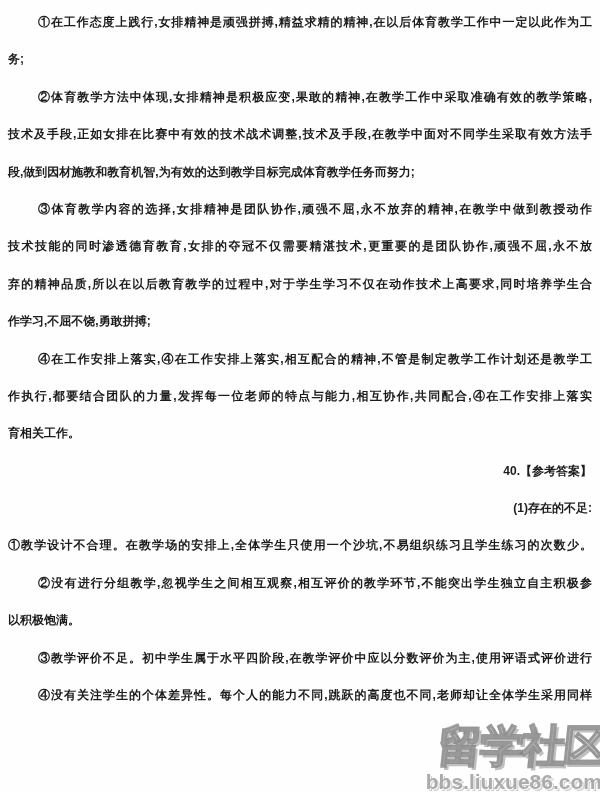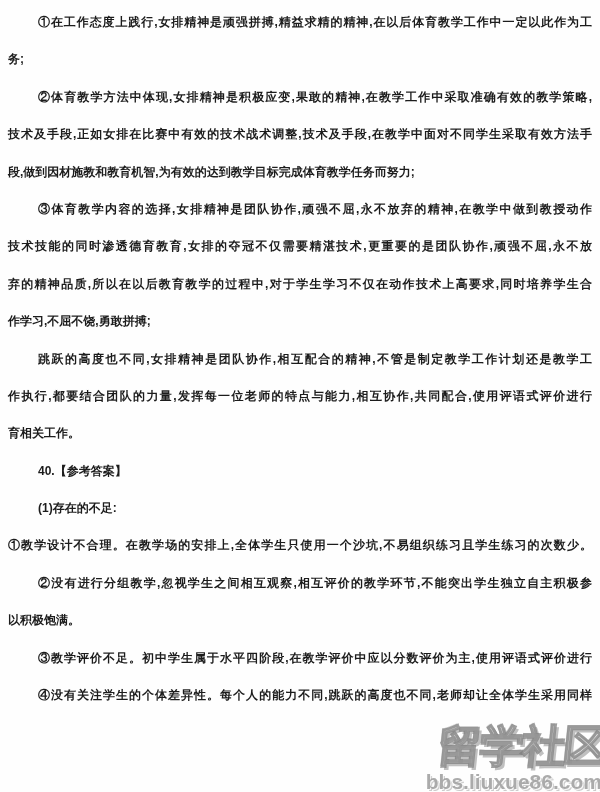--- a/index.html
+++ b/index.html
@@ -24,20 +24,21 @@
     font-weight: 600;
     font-size: 12px;
   }
   .line {
     height: 37.4px;
     line-height: 37.4px;
     text-align: left;
   }
   .line.indent {
     padding-left: 30px;
+    text-align: right;
   }
   .line.justify {
     text-align: justify;
     text-align-last: justify;
     text-justify: inter-ideograph;
   }
   .wm {
     position: absolute;
     right: 0;
     bottom: 0;
@@ -78,22 +79,22 @@
   <div class="doc" id="doc">
       <div class="line indent justify">①在工作态度上践行,女排精神是顽强拼搏,精益求精的精神,在以后体育教学工作中一定以此作为工</div>
       <div class="line">务;</div>
       <div class="line indent justify">②体育教学方法中体现,女排精神是积极应变,果敢的精神,在教学工作中采取准确有效的教学策略,</div>
       <div class="line justify">技术及手段,正如女排在比赛中有效的技术战术调整,技术及手段,在教学中面对不同学生采取有效方法手</div>
       <div class="line">段,做到因材施教和教育机智,为有效的达到教学目标完成体育教学任务而努力;</div>
       <div class="line indent justify">③体育教学内容的选择,女排精神是团队协作,顽强不屈,永不放弃的精神,在教学中做到教授动作</div>
       <div class="line justify">技术技能的同时渗透德育教育,女排的夺冠不仅需要精湛技术,更重要的是团队协作,顽强不屈,永不放</div>
       <div class="line justify">弃的精神品质,所以在以后教育教学的过程中,对于学生学习不仅在动作技术上高要求,同时培养学生合</div>
       <div class="line">作学习,不屈不饶,勇敢拼搏;</div>
-      <div class="line indent justify">跳跃的高度也不同,女排精神是团队协作,相互配合的精神,不管是制定教学工作计划还是教学工</div>
-      <div class="line justify">作执行,都要结合团队的力量,发挥每一位老师的特点与能力,相互协作,共同配合,使用评语式评价进行</div>
+      <div class="line indent justify">④在工作安排上落实,④在工作安排上落实,相互配合的精神,不管是制定教学工作计划还是教学工</div>
+      <div class="line justify">作执行,都要结合团队的力量,发挥每一位老师的特点与能力,相互协作,共同配合,④在工作安排上落实</div>
       <div class="line">育相关工作。</div>
       <div class="line indent">40.【参考答案】</div>
       <div class="line indent">(1)存在的不足:</div>
       <div class="line justify">①教学设计不合理。在教学场的安排上,全体学生只使用一个沙坑,不易组织练习且学生练习的次数少。</div>
       <div class="line indent justify">②没有进行分组教学,忽视学生之间相互观察,相互评价的教学环节,不能突出学生独立自主积极参</div>
       <div class="line">以积极饱满。</div>
       <div class="line indent justify">③教学评价不足。初中学生属于水平四阶段,在教学评价中应以分数评价为主,使用评语式评价进行</div>
       <div class="line indent justify">④没有关注学生的个体差异性。每个人的能力不同,跳跃的高度也不同,老师却让全体学生采用同样</div>
     </div>
   <div class="wm">

